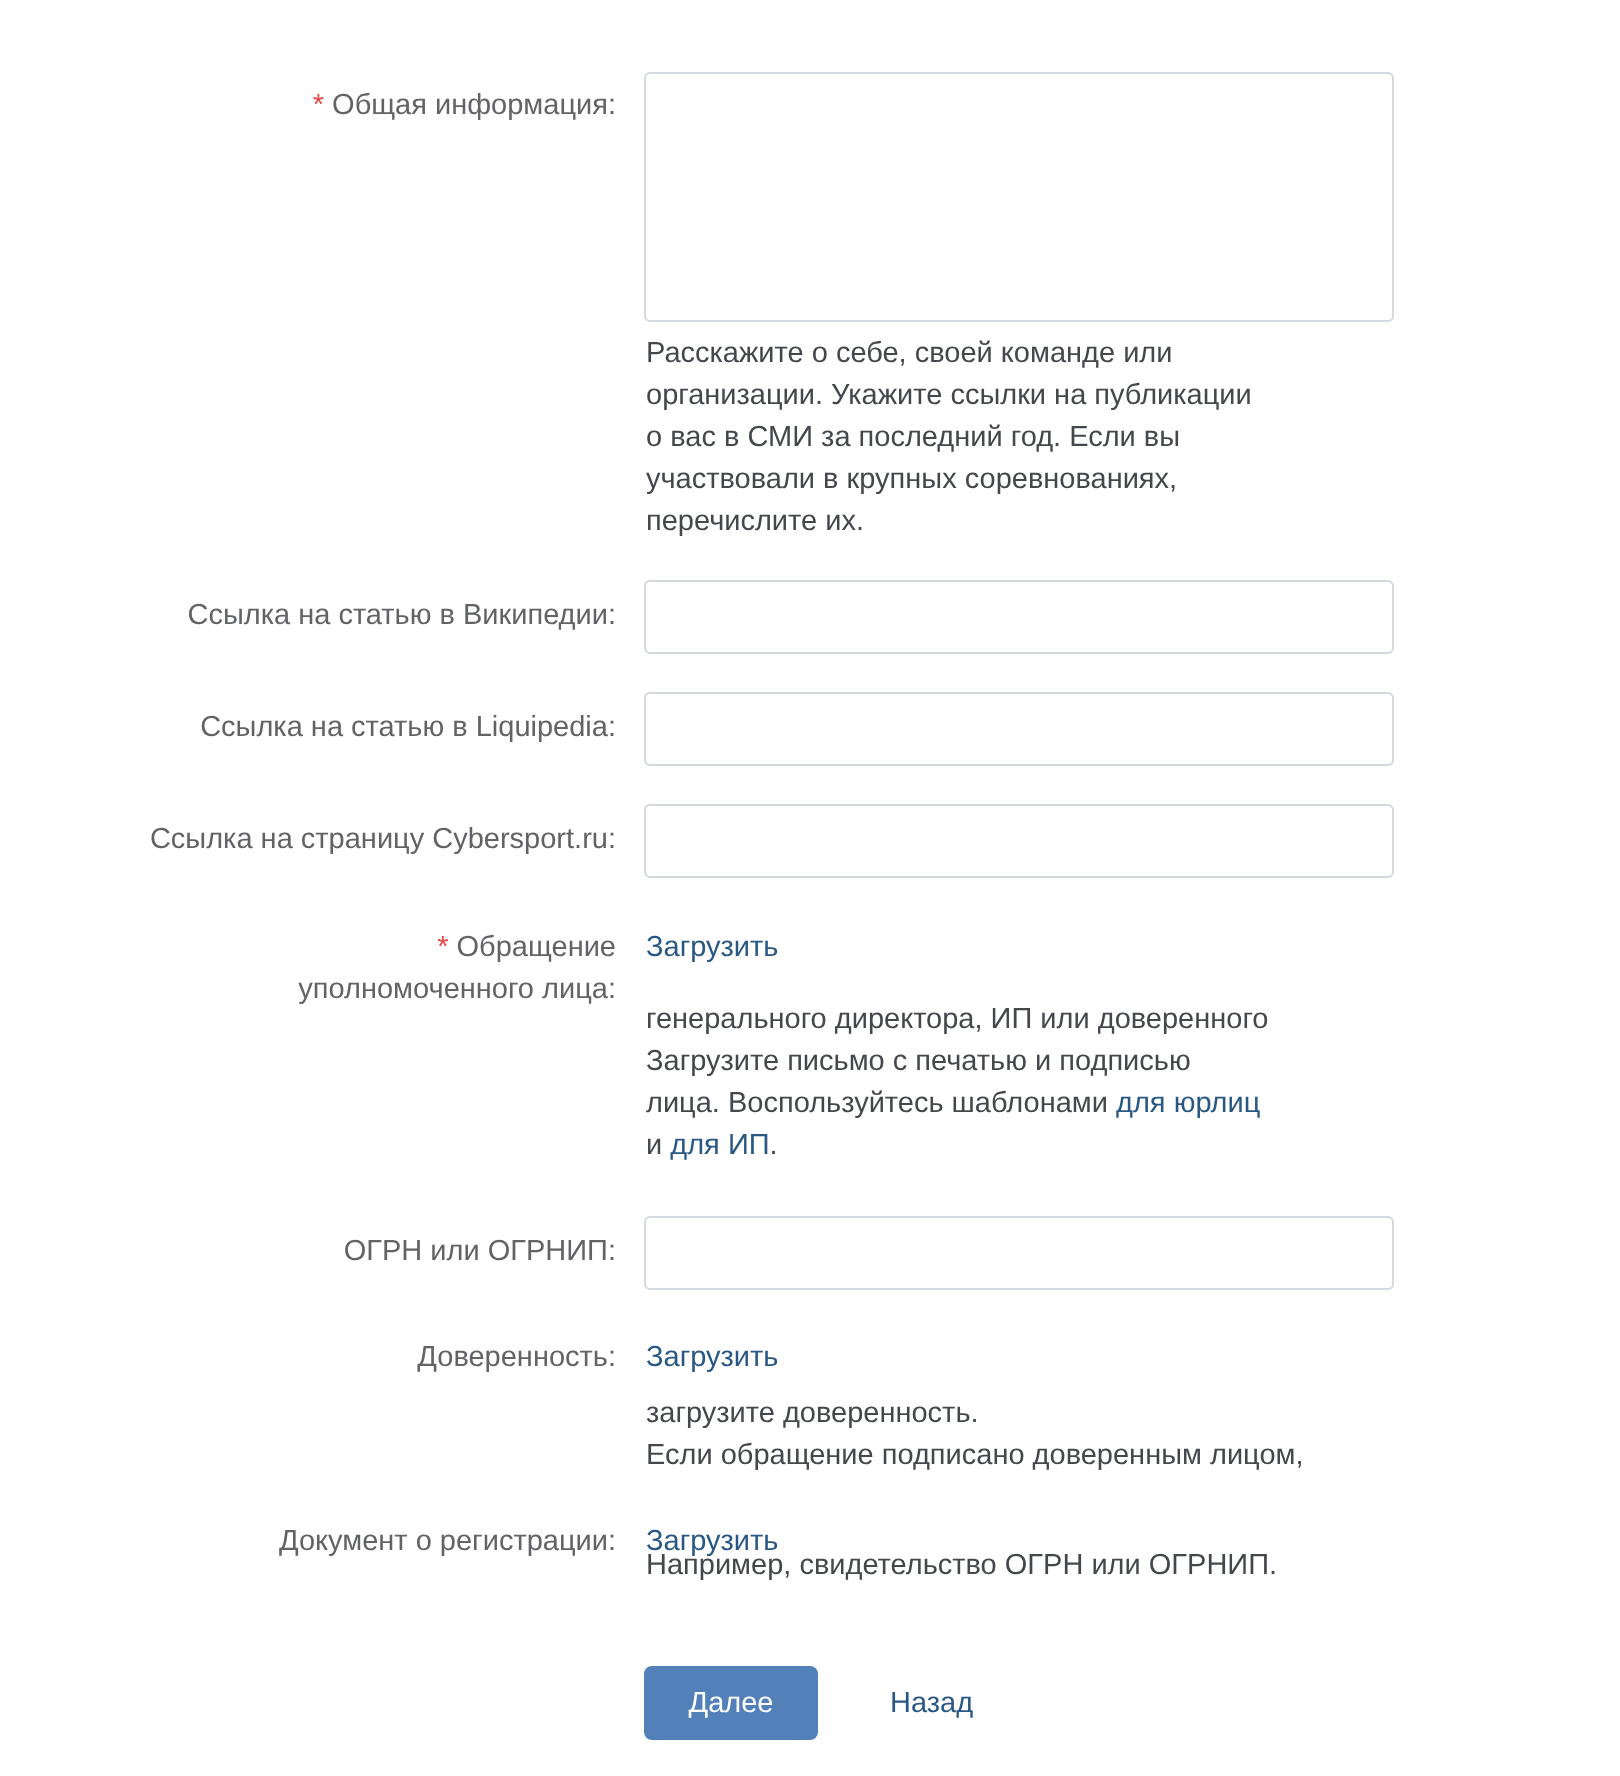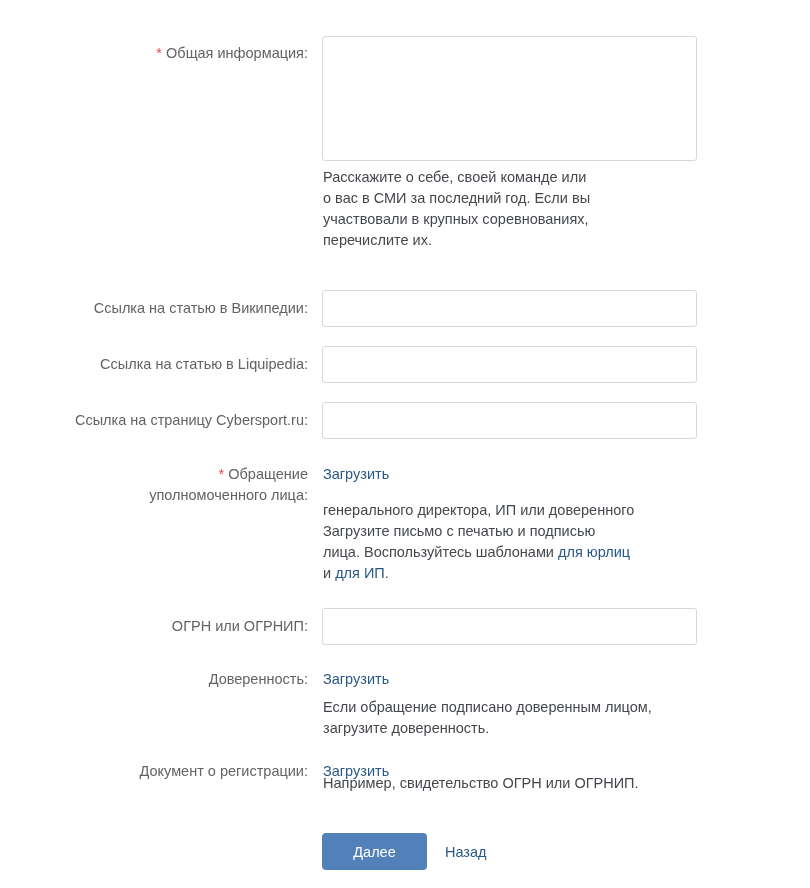--- a/index.html
+++ b/index.html
@@ -6,31 +6,32 @@
   body { width:810px; height:888px; position:relative; overflow:hidden;
     font-family: "Liberation Sans", "DejaVu Sans", sans-serif; font-size:14px; color:#222; }
   .label { position:absolute; right:502px; text-align:right; color:#626366; font-size:14.5px; line-height:21px; white-space:nowrap; }
   .req { color:#e64646; }
   .field { position:absolute; left:322px; width:375px; box-sizing:border-box; border:1px solid #d3d9de; border-radius:3px; background:#fff; }
   .field.input { height:37px; }
   .field.textarea { height:125px; resize:none; }
   .hint { position:absolute; left:323px; color:#44484d; font-size:14.5px; line-height:21px; }
   .link { color:#2a5885; text-decoration:none; cursor:pointer; }
   .upload { position:absolute; left:323px; font-size:14.5px; line-height:21px; }
-  .btn-primary { position:absolute; left:322px; top:833px; width:105px; height:37px; border:none; border-radius:4px;
+  .btn-primary { position:absolute; left:322px; top:833px; width:87px; height:37px; border:none; border-radius:4px;
     background:#5181b8; color:#fff; font-size:14.5px; font-family:"Liberation Sans", sans-serif; cursor:pointer; }
   .btn-back { position:absolute; left:445px; top:842px; font-size:14.5px; line-height:20px; color:#2a5885; cursor:pointer; }
 </style>
 </head>
 <body>
 
 <div class="label" style="top:43px;"><span class="req">*</span> <span>Общая информация:</span></div>
 <textarea class="field textarea" style="top: 36px;"></textarea>
 <div class="hint" style="top:167px;">
   <div>Расскажите о себе, своей команде или</div>
+  <div>организации. Укажите ссылки на публикации</div>
   <div>о вас в СМИ за последний год. Если вы</div>
   <div>участвовали в крупных соревнованиях,</div>
   <div>перечислите их.</div>
 </div>
 
 <div class="label" style="top:298px;">Ссылка на статью в Википедии:</div>
 <input class="field input" style="top: 290px;" type="text" value="">
 
 <div class="label" style="top:354px;">Ссылка на статью в Liquipedia:</div>
 <input class="field input" style="top: 346px;" type="text" value="">
@@ -49,22 +50,22 @@
   <div><span>лица. Воспользуйтесь шаблонами </span><a class="link">для юрлиц</a></div>
   <div><span>и </span><a class="link">для ИП</a><span>.</span></div>
 </div>
 
 <div class="label" style="top:616px;">ОГРН или ОГРНИП:</div>
 <input class="field input" style="top: 608px;" type="text" value="">
 
 <div class="label" style="top:669px;">Доверенность:</div>
 <a class="upload link" style="top:669px;">Загрузить</a>
 <div class="hint" style="top:697px;">
+  <div>загрузите доверенность.</div>
   <div>Если обращение подписано доверенным лицом,</div>
-  <div>загрузите доверенность.</div>
 </div>
 
 <div class="label" style="top:761px;">Документ о регистрации:</div>
 <a class="upload link" style="top:761px;">Загрузить</a>
 <div class="hint" style="top:773px;">Например, свидетельство ОГРН или ОГРНИП.</div>
 
 <button class="btn-primary">Далее</button>
 <a class="btn-back">Назад</a>
 
 </body></html>

